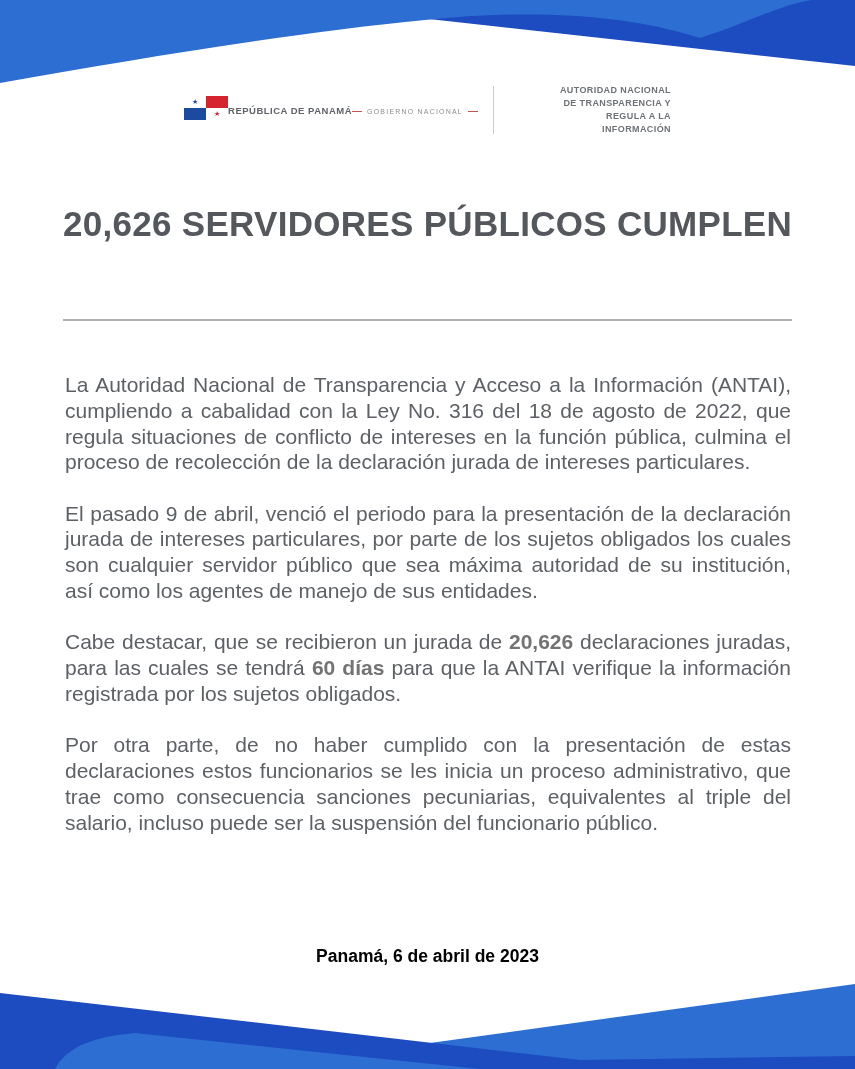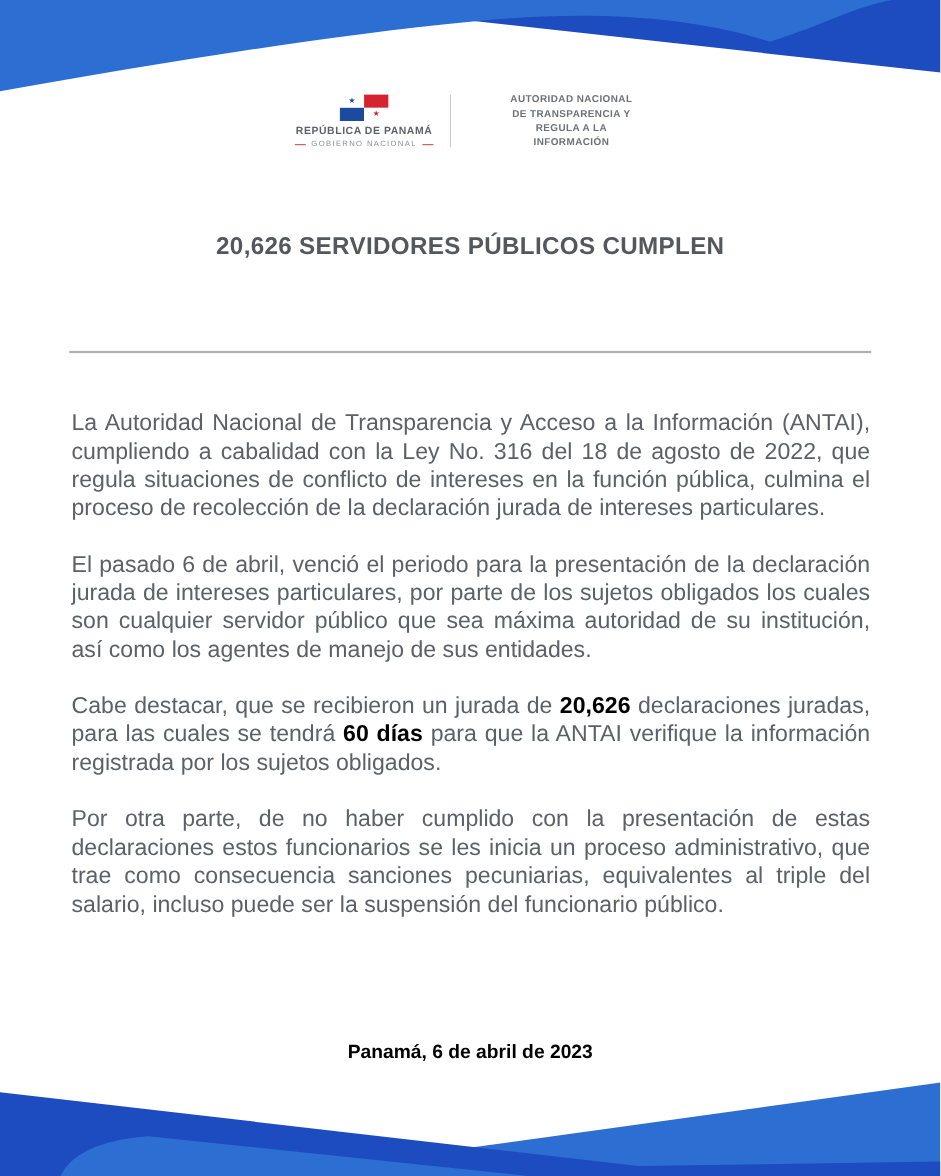--- a/index.html
+++ b/index.html
@@ -16,21 +16,21 @@
   }
   .ribbon { position: absolute; left: 0; width: 855px; pointer-events: none; }
   .ribbon-top { top: 0; height: 110px; }
   .ribbon-bottom { bottom: 0; height: 160px; }
 
   
   .header {
     position: absolute; top: 84px; left: 0; width: 855px;
     display: flex; justify-content: center; align-items: center; gap: 15px;
   }
-  .republic-block { display: flex; flex-direction: column; align-items: center; }
+  .republic-block { display: flex; flex-direction: row; align-items: center; }
   .flag {
     width: 44px; height: 24px; margin-bottom: 4px;
     display: grid; grid-template-columns: 22px 22px; grid-template-rows: 12px 12px;
   }
   .flag .q { position: relative; }
   .flag .q span {
     position: absolute; top: 50%; left: 50%; transform: translate(-50%,-52%);
     font-size: 7px; line-height: 7px;
   }
   .q-tl { background: #ffffff; color: #1b4a9e; }
@@ -41,42 +41,42 @@
     font-size: 9.5px; font-weight: bold; color: #5f6368; letter-spacing: 0.5px;
   }
   .republic-subtitle {
     margin-top: 3px; display: flex; align-items: center; gap: 5px;
     font-size: 7px; color: #8a8e93; letter-spacing: 1.2px;
   }
   .dash { width: 10px; height: 1px; background: #c0564e; }
   .logo-divider { width: 1px; height: 48px; background: #c9ccd0; }
   .antai-block {
     font-size: 9px; font-weight: bold; color: #6e7277;
-    letter-spacing: 0.4px; line-height: 13px; text-align: center; width: 135px; margin-left: 27px;
+    letter-spacing: 0.4px; line-height: 13px; text-align: right; width: 135px; margin-left: 27px;
   }
 
   
   .main-title {
     position: absolute; top: 207px; left: 40px; width: 775px;
-    text-align: center; font-weight: bold; font-size: 22px; line-height: 34px;
+    text-align: center; font-weight: bold; font-size: 35px; line-height: 34px;
     color: #54575c; letter-spacing: 0.3px;
   }
   .title-divider {
     position: absolute; top: 319px; left: 63px; width: 729px; height: 2px;
     background: #adb0ab;
   }
 
   
   .body-text {
     position: absolute; top: 372px; left: 65px; width: 726px;
     font-size: 21px; line-height: 25.8px; color: #5d6166;
     text-align: justify;
   }
   .body-text p { margin: 0 0 25.5px 0; }
-  .body-text strong { font-weight: bold; color: #000000; }
+  .body-text strong { font-weight: bold; color: #737373; }
 
   .dateline {
     position: absolute; top: 946px; left: 0; width: 855px;
     text-align: center; font-weight: bold; font-size: 17.5px; color: #000000;
   }
 </style>
 </head>
 <body>
 
 <div class="page">
@@ -120,20 +120,20 @@
   </div>
 
   <div class="main-title">
     <div>20,626 SERVIDORES PÚBLICOS CUMPLEN</div>
   </div>
 
   <div class="title-divider"></div>
 
   <div class="body-text">
       <p><span>La Autoridad Nacional de Transparencia y Acceso a la Información (ANTAI), cumpliendo a cabalidad con la Ley No. 316 del 18 de agosto de 2022, que regula situaciones de conflicto de intereses en la función pública, culmina el proceso de recolección de la declaración jurada de intereses particulares.</span></p>
-      <p><span>El pasado 6 de abril, venció el periodo para la presentación de la declaración jurada de intereses particulares, por parte de los sujetos obligados los cuales son cualquier servidor público que sea máxima autoridad de su institución, así como los agentes de manejo de sus entidades.</span></p>
+      <p><span>El pasado 9 de abril, venció el periodo para la presentación de la declaración jurada de intereses particulares, por parte de los sujetos obligados los cuales son cualquier servidor público que sea máxima autoridad de su institución, así como los agentes de manejo de sus entidades.</span></p>
       <p><span>Cabe destacar, que se recibieron un jurada de </span><strong>20,626</strong><span> declaraciones juradas, para las cuales se tendrá </span><strong>60 días</strong><span> para que la ANTAI verifique la información registrada por los sujetos obligados.</span></p>
       <p><span>Por otra parte, de no haber cumplido con la presentación de estas declaraciones estos funcionarios se les inicia un proceso administrativo, que trae como consecuencia sanciones pecuniarias, equivalentes al triple del salario, incluso puede ser la suspensión del funcionario público.</span></p>
     </div>
 
   <div class="dateline">Panamá, 6 de abril de 2023</div>
 
 </div>
 
 </body></html>

